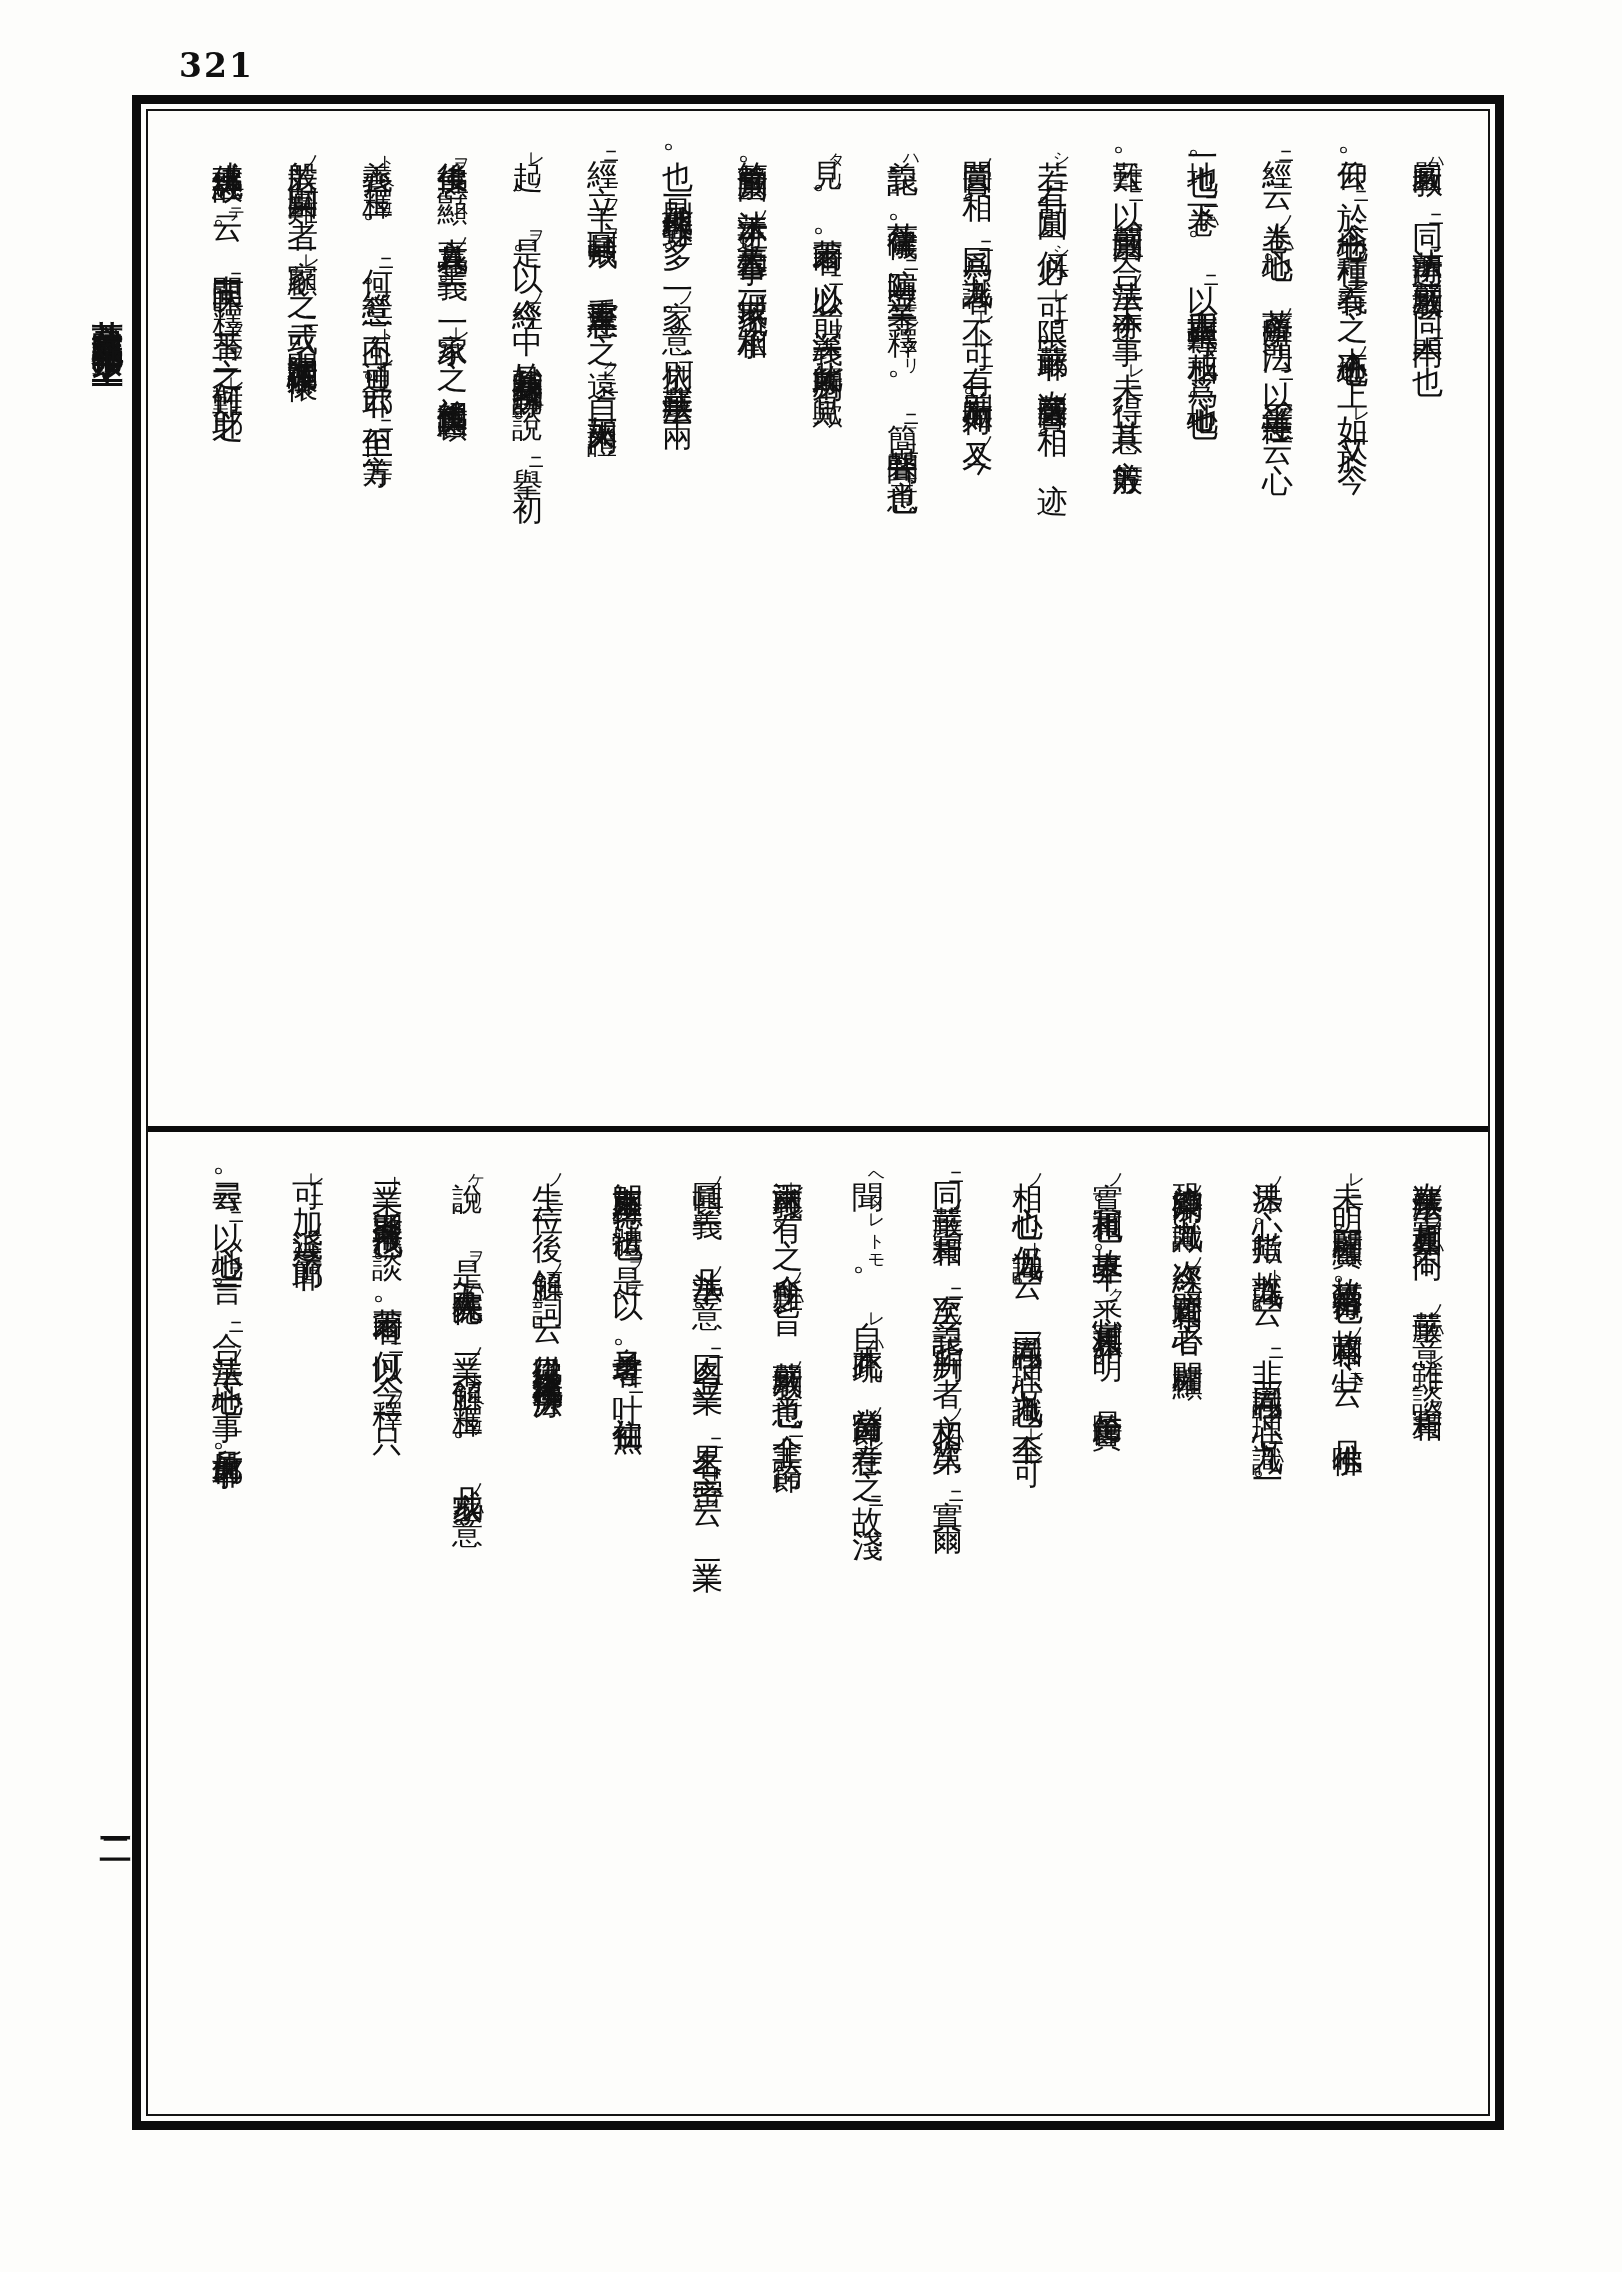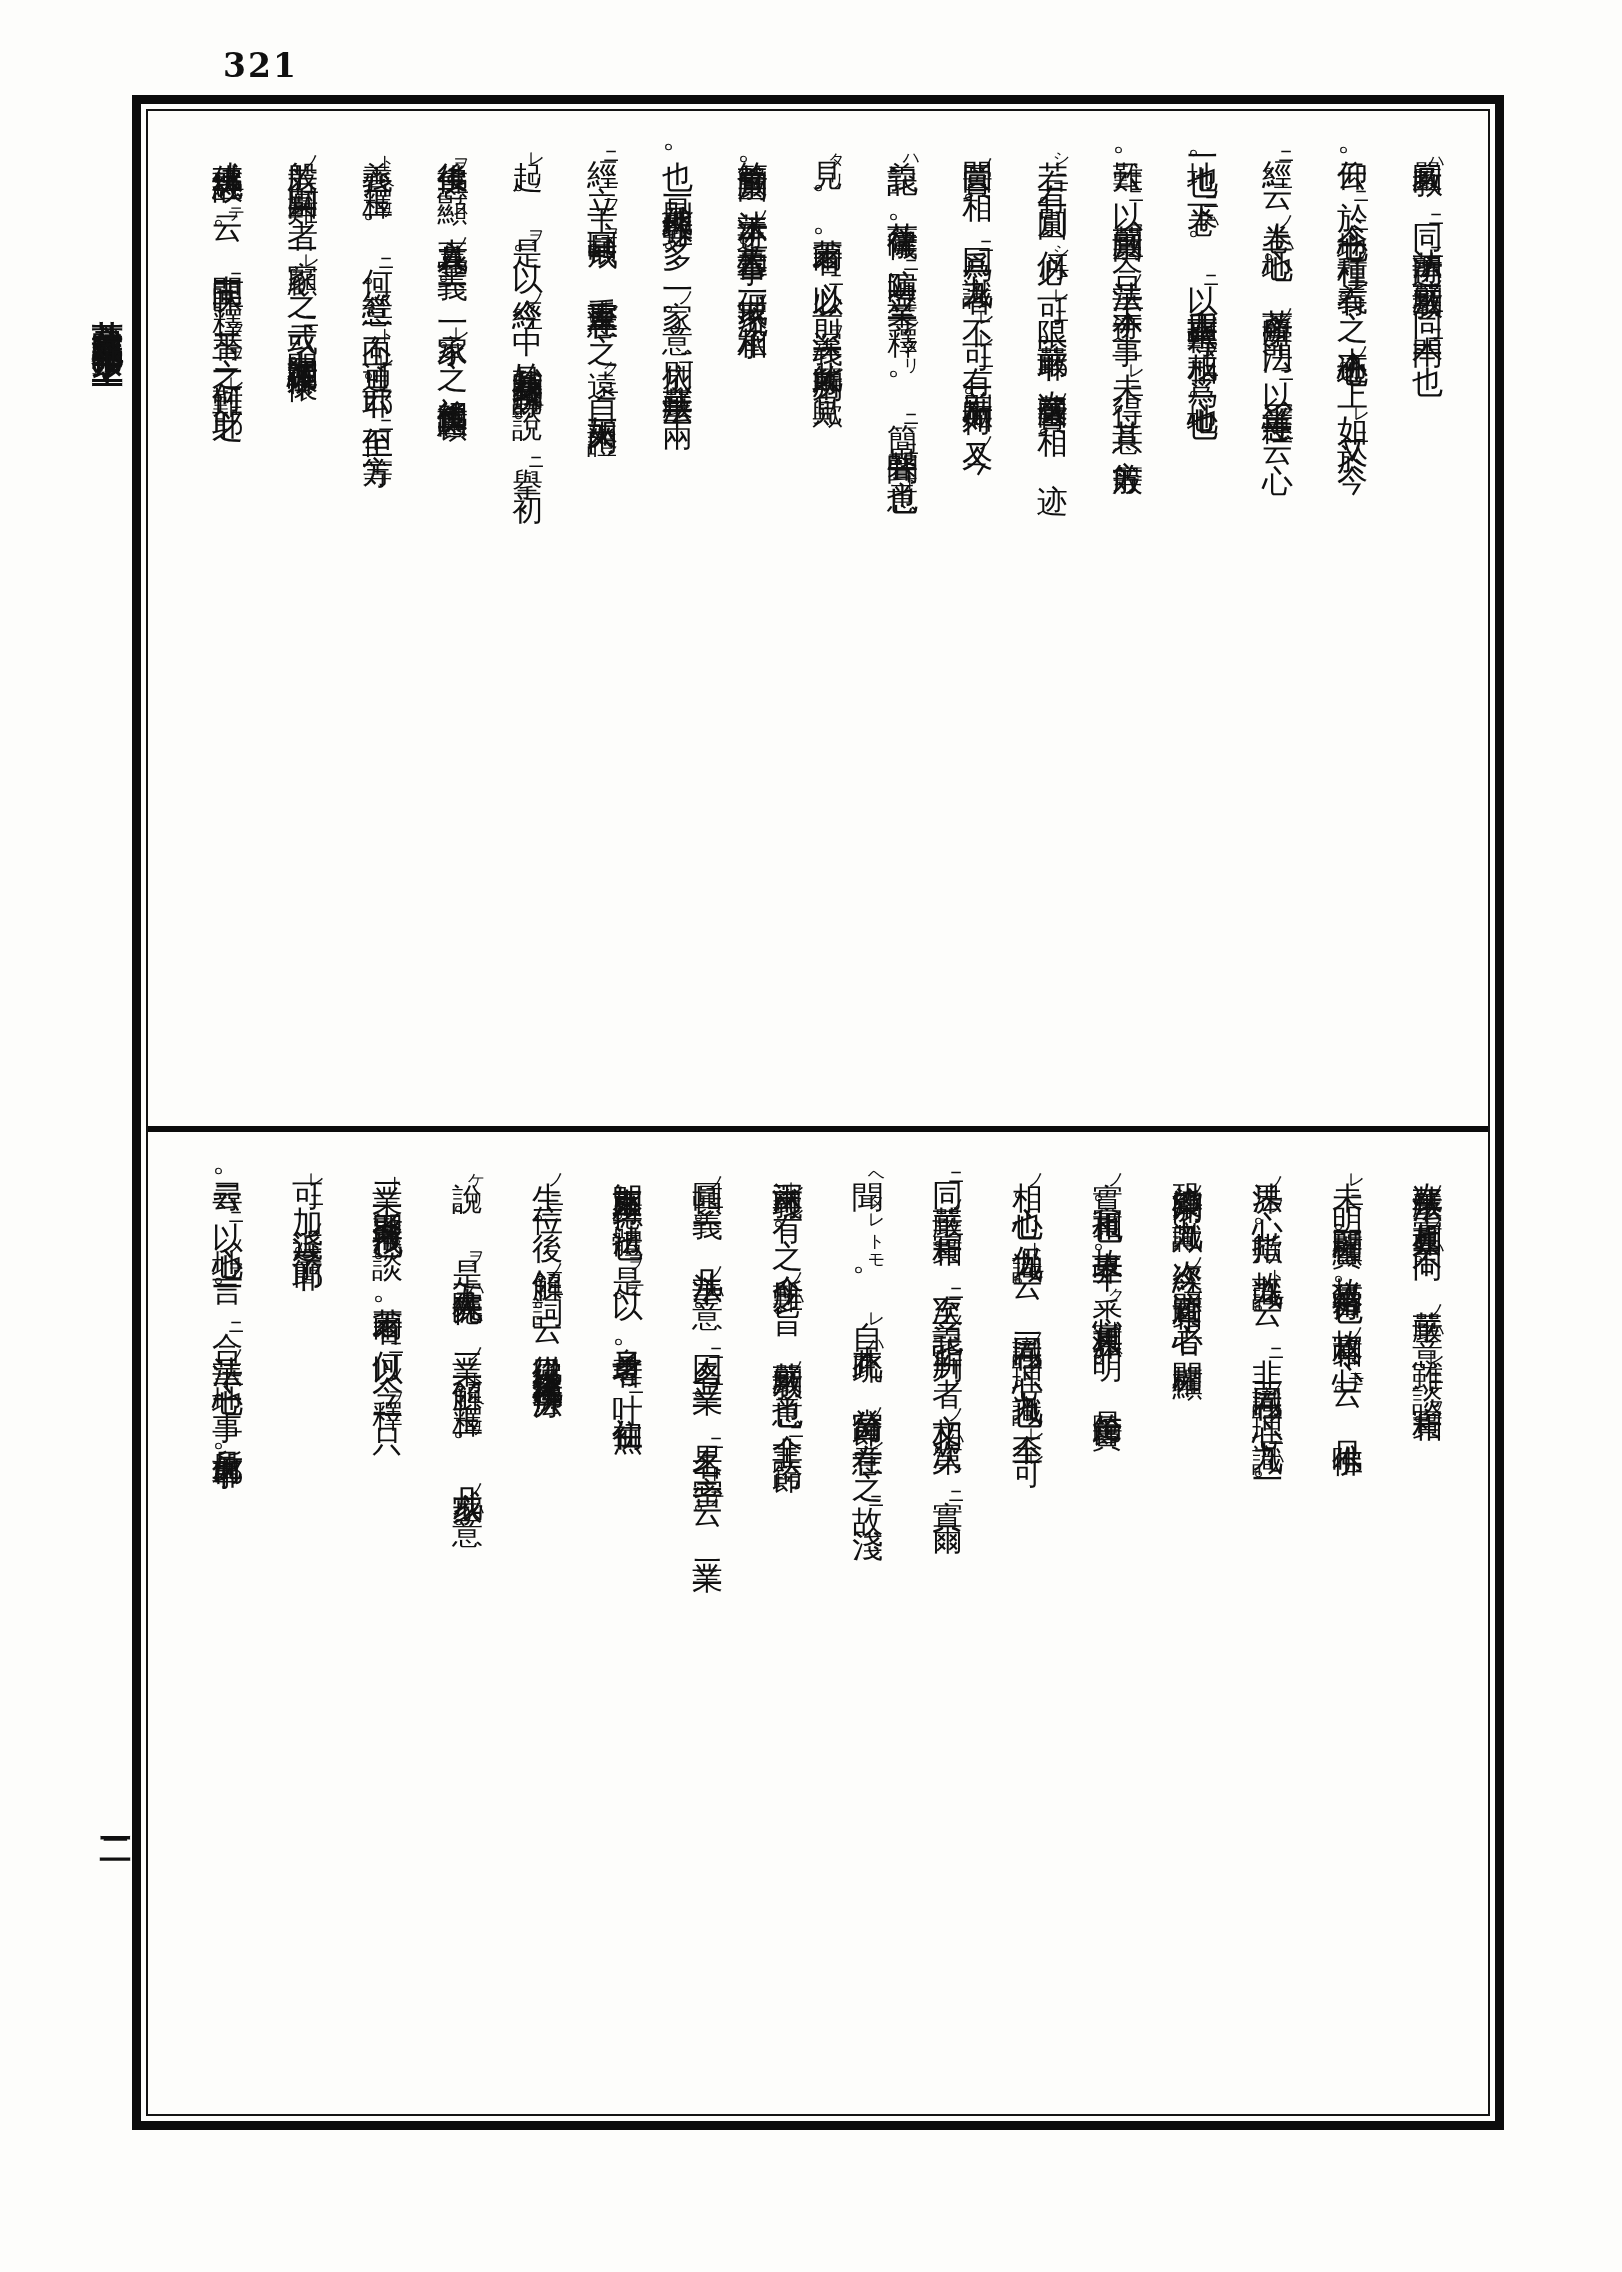--- a/index.html
+++ b/index.html
@@ -7,21 +7,21 @@
     width:1623px;height:2273px;
     background:#fdfdfb;
     font-family:"DejaVu Serif","Liberation Serif",serif;
     color:#101010;
     position:relative;
     overflow:hidden;
   }
   
   .page-number{
     position:absolute;left:179px;top:46px;
-    font-size:33px;font-weight:bold;letter-spacing:2px;margin-left:44px;
+    font-size:33px;font-weight:bold;letter-spacing:2px;
   }
   
   .vert{
     writing-mode:vertical-rl;
     text-orientation:upright;
   }
   .margin-title{
     position:absolute;left:86px;top:295px;
     font-size:31px;letter-spacing:4px;line-height:44px;
     font-weight:bold;

